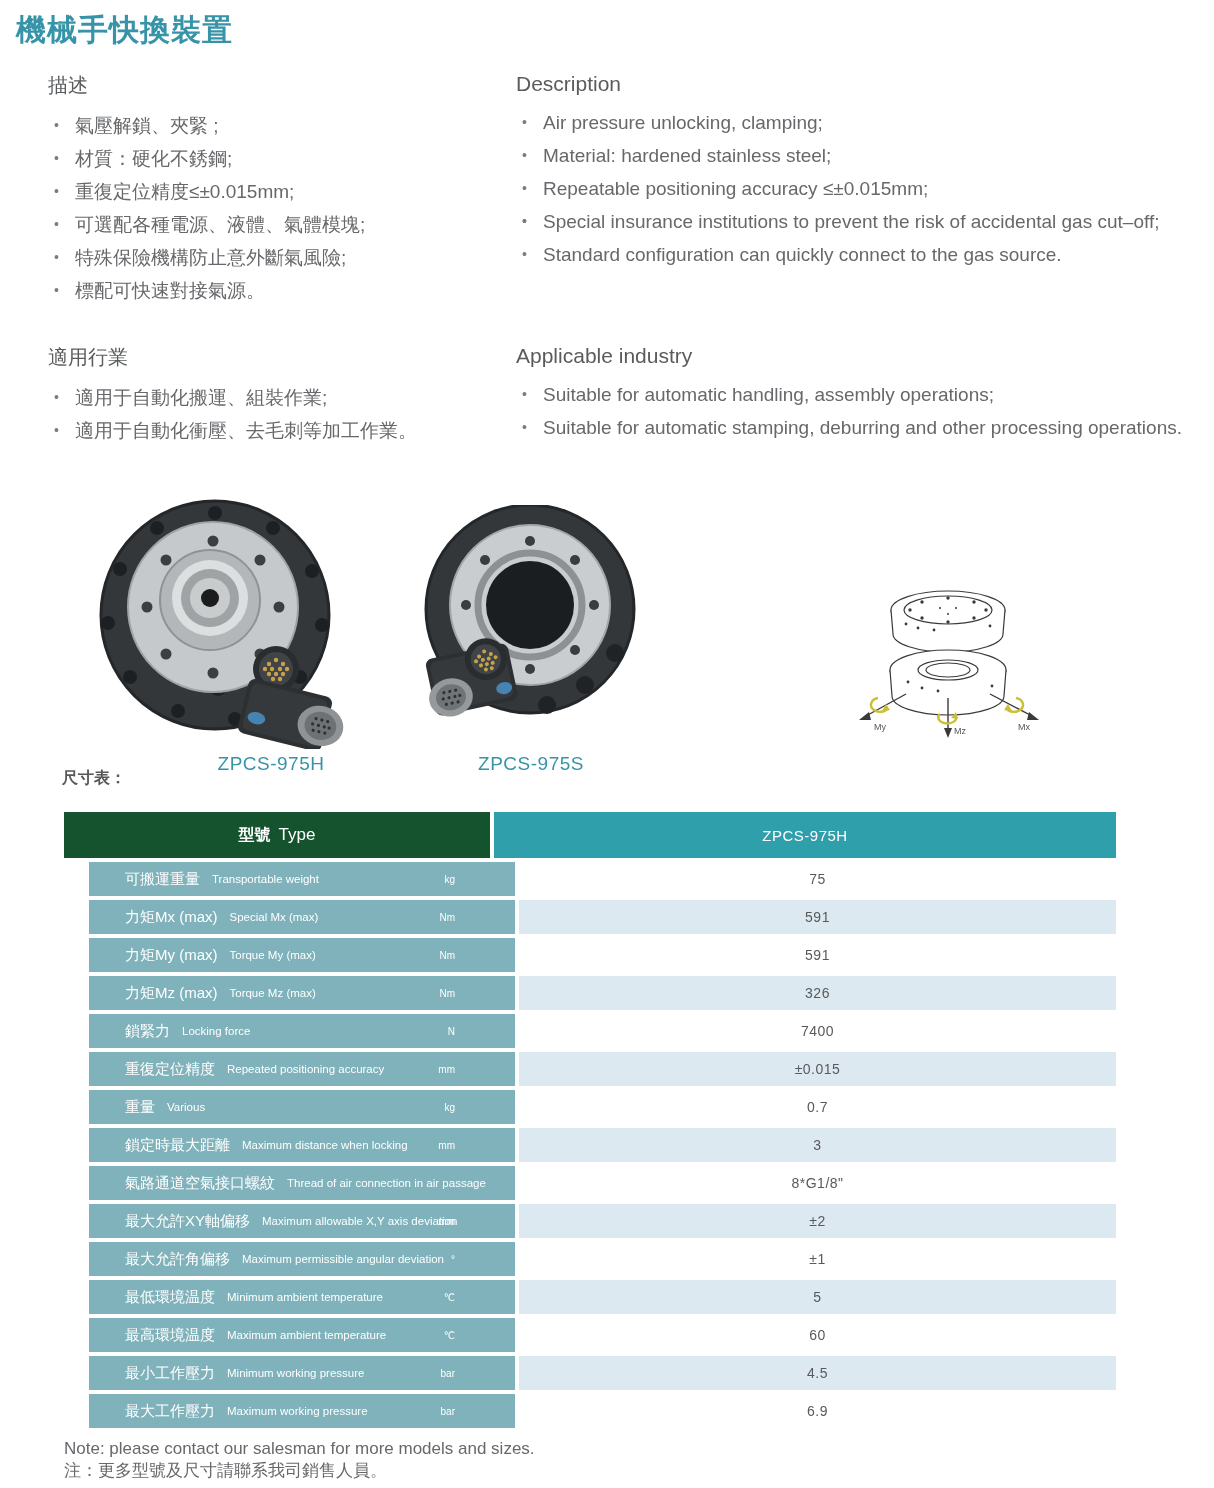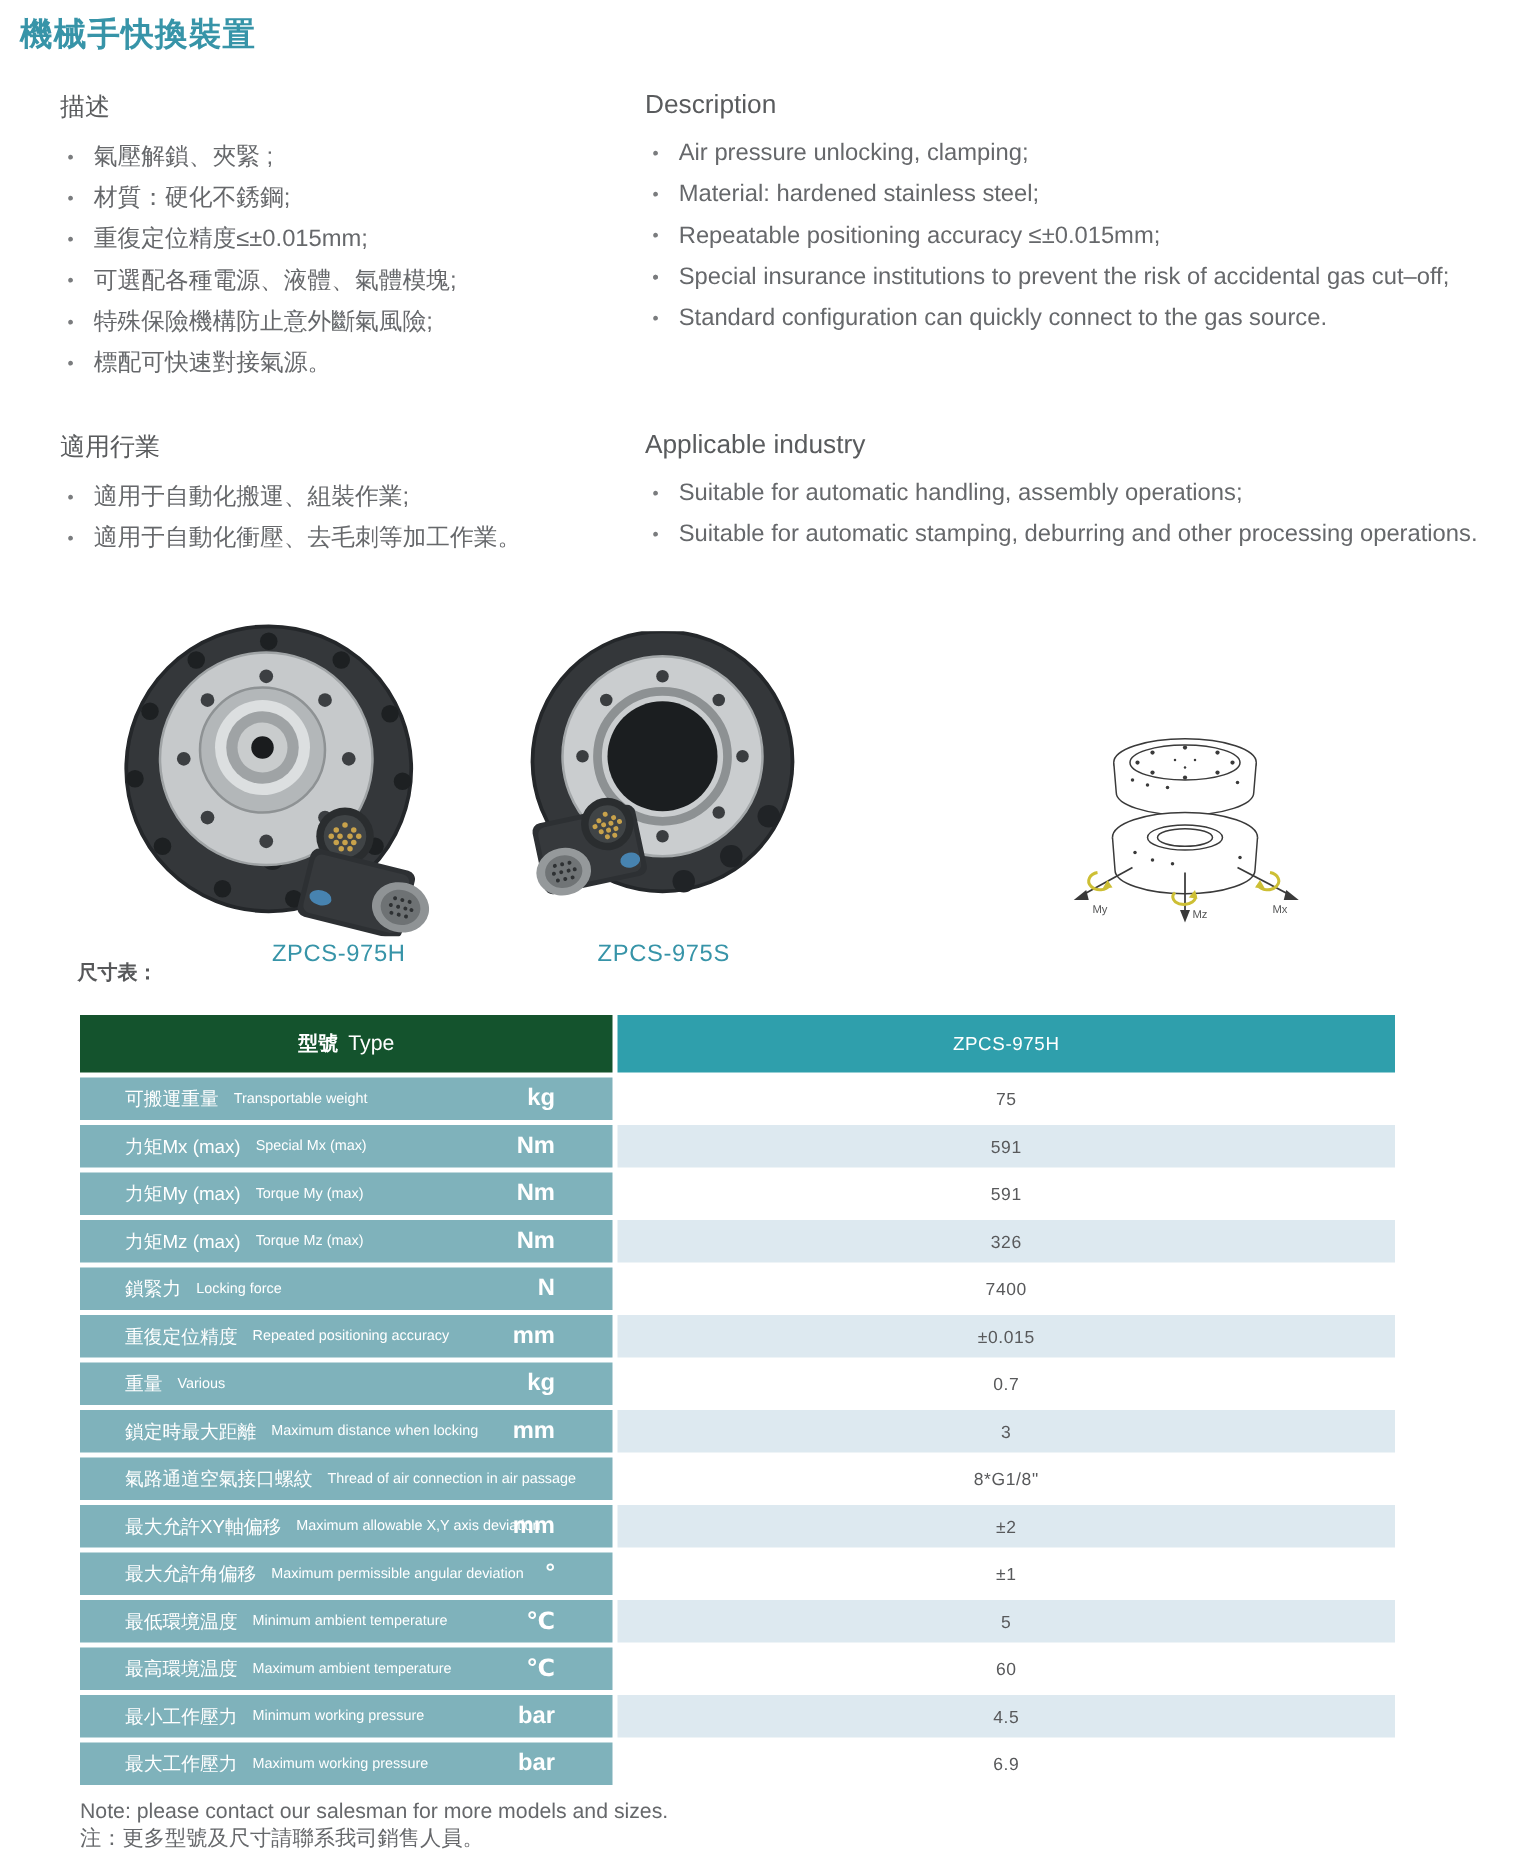--- a/index.html
+++ b/index.html
@@ -1,21 +1,21 @@
 <!DOCTYPE html>
 <html><head>
 <meta charset="utf-8">
 <style>
   html,body{margin:0;padding:0;}
   body{
     width:1214px;height:1488px;background:#ffffff;position:relative;
     font-family:"Liberation Sans","DejaVu Sans",sans-serif;overflow:hidden;
   }
   .abs{position:absolute;}
-  #page-title{left:16px;top:10px;font-size:26px;font-weight:bold;color:#3794a8;letter-spacing:1px;}
+  #page-title{left:16px;top:10px;font-size:30px;font-weight:bold;color:#3794a8;letter-spacing:1px;}
 
   .col-zh{left:48px;top:72px;width:446px;}
   .col-en{left:516px;top:72px;width:676px;}
   .col-zh2{left:48px;top:344px;width:446px;}
   .col-en2{left:516px;top:344px;width:676px;}
   .section-heading{font-size:20px;color:#595b5d;margin:0 0 10px 0;font-weight:normal;}
   ul.bullets{list-style:none;margin:0;padding:0;color:#66686b;font-size:19px;}
   ul.bullets li{position:relative;padding-left:27px;line-height:33px;}
   ul.bullets .bullet{position:absolute;left:6px;top:0;font-size:14px;color:#7a7c7e;}
 
@@ -26,25 +26,25 @@
   #label-h{left:176px;}
   #label-s{left:436px;}
   #dim-label{left:62px;top:768px;font-size:16px;color:#57585a;font-weight:bold;}
 
   #spec-table{left:64px;top:812px;width:1052px;}
   .spec-header{display:flex;height:46px;margin-bottom:4px;}
   .spec-header .hl{width:426px;background:#14532d;color:#fff;display:flex;align-items:center;justify-content:center;}
   .spec-header .hl .t-zh{font-size:16px;font-weight:bold;margin-right:8px;}
   .spec-header .hl .t-en{font-size:17px;}
   .spec-header .hr{flex:1;margin-left:4px;background:#2f9fac;color:#fff;display:flex;align-items:center;justify-content:center;font-size:15px;letter-spacing:.5px;}
-  .spec-row{display:flex;height:34px;margin-bottom:4px;}
+  .spec-row{display:flex;height:34px;margin-bottom:4px;margin-left:25px;}
   .spec-label{width:426px;background:#7fb2bb;color:#ffffff;display:flex;align-items:center;padding-left:36px;box-sizing:border-box;position:relative;}
   .spec-label .zh{font-size:15px;margin-right:12px;white-space:nowrap;}
   .spec-label .en{font-size:11.5px;white-space:nowrap;}
-  .spec-label .unit{position:absolute;right:46px;font-size:19px;font-weight:bold;}
+  .spec-label .unit{position:absolute;right:60px;font-size:10px;}
   .spec-value{flex:1;margin-left:4px;background:#ffffff;color:#58595b;font-size:14px;display:flex;align-items:center;justify-content:center;letter-spacing:.5px;}
   .spec-value.alt{background:#dde9f0;}
 
   #notes{left:64px;top:1438px;font-size:17px;color:#66686b;line-height:22px;}
   #notes div{margin:0;}
 </style>
 </head>
 <body>
 
 <div class="abs" id="page-title">機械手快換裝置</div>

